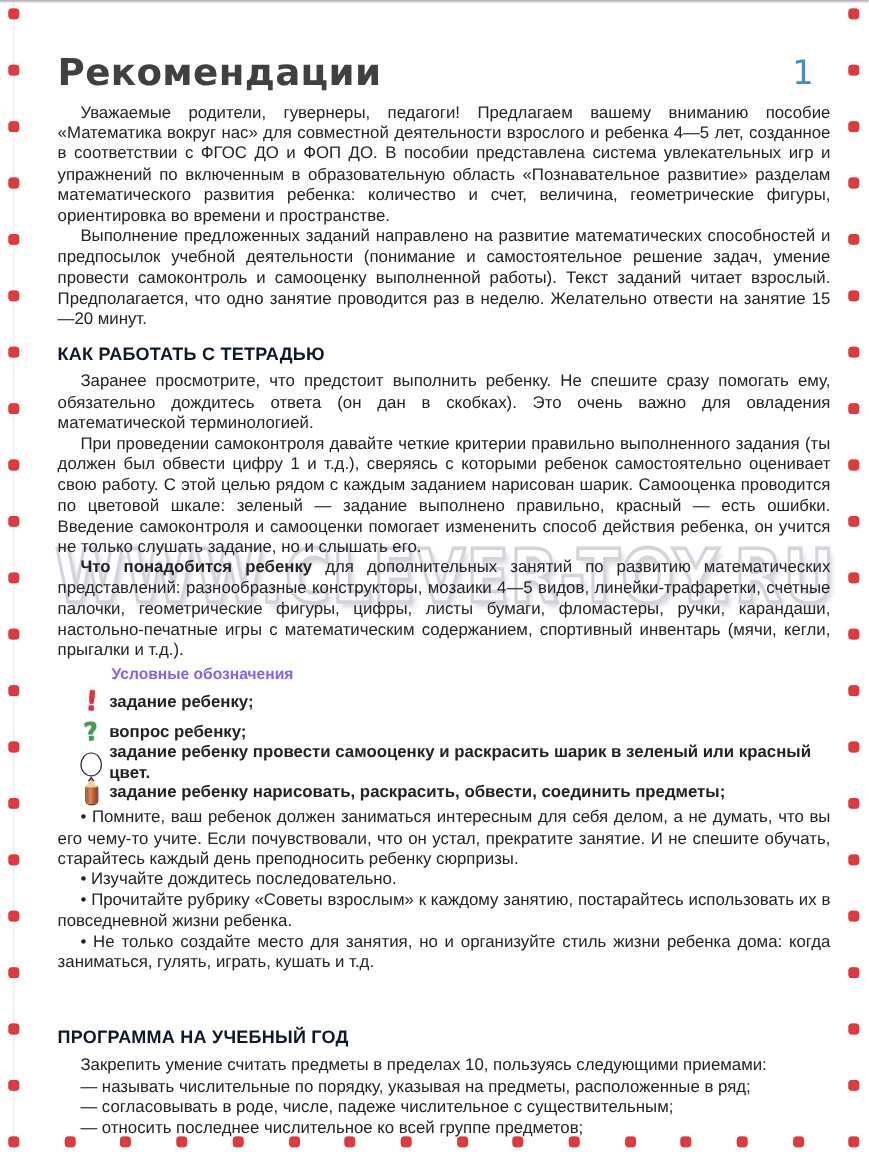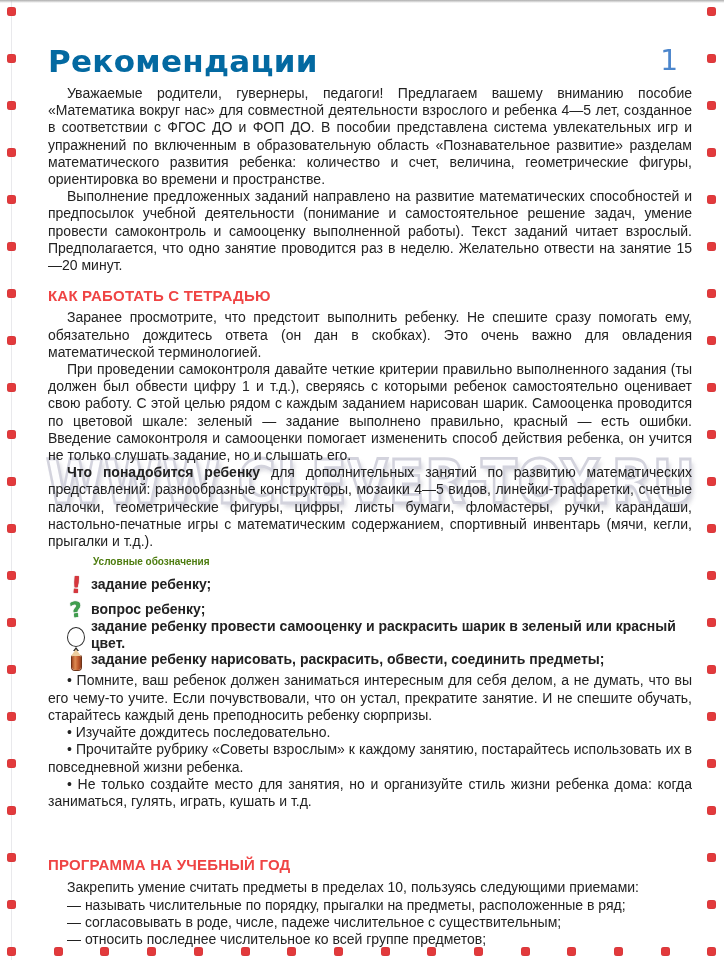--- a/index.html
+++ b/index.html
@@ -32,28 +32,28 @@
 
   .pagenum{position:absolute;top:44px;right:46px;z-index:2;
     font-family:"DejaVu Sans","Liberation Sans",sans-serif;
     font-size:28px;color:#4c86cc;}
 
   .content{position:absolute;left:48px;top:44px;width:644px;z-index:2;
     font-size:14px;line-height:17.2px;}
 
   h1{margin:0 0 7px 0;font-size:31px;line-height:34px;
     font-family:"DejaVu Sans","Liberation Sans",sans-serif;
-    font-weight:bold;color:#0369a1;letter-spacing:.3px;}
-
-  h2.sect{margin:13px 0 5px 0;font-size:15px;color:#ef4444;
+    font-weight:bold;color:#404040;letter-spacing:.3px;}
+
+  h2.sect{margin:13px 0 5px 0;font-size:15px;color:#0f172a;
     font-weight:bold;letter-spacing:.2px;}
   h2.sect.program{margin-top:46px;margin-bottom:6px;}
 
-  h3.subhead-blue{margin:3px 0 2px 45px;font-size:10px;
-    color:#4d7c0f;font-weight:bold;}
+  h3.subhead-blue{margin:3px 0 2px 45px;font-size:13px;
+    color:#8b5cf6;font-weight:bold;}
 
   h4.subhead-black{margin:1px 0 3px 0;font-size:14.5px;color:#1e1e1e;}
 
   p.body{margin:0;text-indent:19px;text-align:justify;}
 
   .legend-row{display:flex;align-items:center;height:25px;}
   .icon-cell{width:30px;margin-left:13px;display:flex;
     justify-content:center;align-items:center;flex:0 0 auto;}
   .legend-text{flex:1;font-weight:bold;}
 
@@ -204,18 +204,18 @@
       <p class="body" data-name="advice-item">• Помните, ваш ребенок должен заниматься интересным для себя делом, а не думать, что вы его чему-то учите. Если почувствовали, что он устал, прекратите занятие. И не спешите обучать, старайтесь каждый день преподносить ребенку сюрпризы.</p>
       <p class="body" data-name="advice-item">• Изучайте дождитесь последовательно.</p>
       <p class="body" data-name="advice-item">• Прочитайте рубрику «Советы взрослым» к каждому занятию, постарайтесь использовать их в повседневной жизни ребенка.</p>
       <p class="body" data-name="advice-item">• Не только создайте место для занятия, но и организуйте стиль жизни ребенка дома: когда заниматься, гулять, играть, кушать и т.д.</p>
     </div>
 
   <h2 class="sect program" data-name="section-heading-program">ПРОГРАММА НА УЧЕБНЫЙ ГОД</h2>
 
   <div data-name="program-list">
       <p class="body" data-name="program-line">Закрепить умение считать предметы в пределах 10, пользуясь следующими приемами:</p>
-      <p class="body" data-name="program-line">— называть числительные по порядку, прыгалки на предметы, расположенные в ряд;</p>
+      <p class="body" data-name="program-line">— называть числительные по порядку, указывая на предметы, расположенные в ряд;</p>
       <p class="body" data-name="program-line">— согласовывать в роде, числе, падеже числительное с существительным;</p>
       <p class="body" data-name="program-line">— относить последнее числительное ко всей группе предметов;</p>
     </div>
 
 </div>
 
 </body></html>

